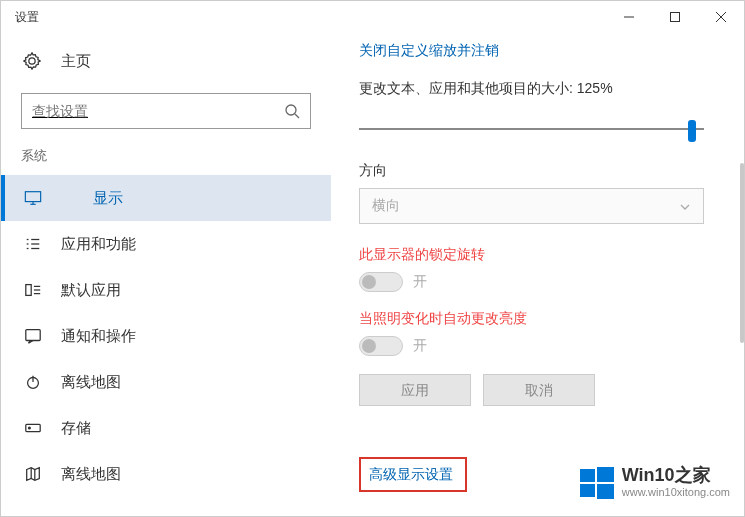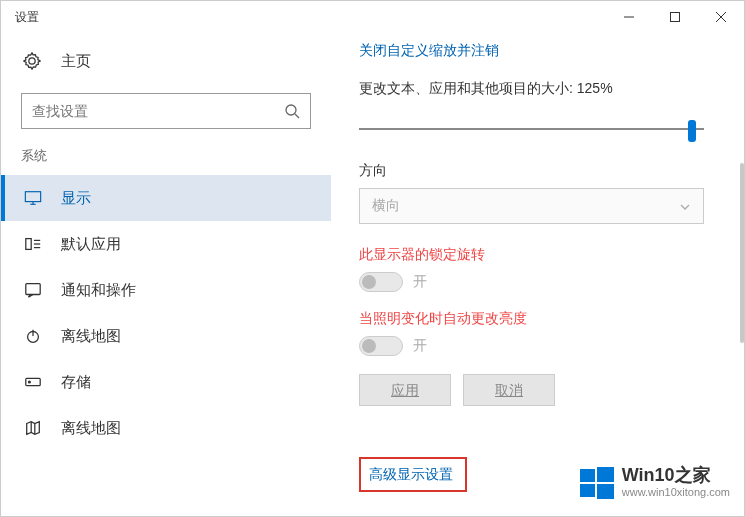--- a/index.html
+++ b/index.html
@@ -7,26 +7,26 @@
 .titlebar { height: 32px; display: flex; align-items: center; justify-content: space-between; padding-left: 14px; }
 .titlebar-title { font-size: 12px; color: #333; }
 .winbtns { display: flex; }
 .winbtn { width: 46px; height: 32px; display: flex; align-items: center; justify-content: center; color: #333; }
 .winbtn svg { width: 10px; height: 10px; }
 .main { display: flex; height: calc(100% - 32px); }
 .leftcol { width: 330px; padding: 8px 0 0 0; }
 .home-row { display: flex; align-items: center; padding: 10px 0 10px 22px; margin-bottom: 12px; }
 .home-row .ico { width: 20px; height: 20px; margin-right: 18px; display:flex; align-items:center; }
 .home-row .lbl { font-size: 15px; color: #333; }
-.search-wrap { margin: 0 20px 18px 20px; border: 1px solid #999; height: 36px; display: flex; align-items: center; padding: 4px 10px; }
+.search-wrap { margin: 0 20px 18px 20px; border: 1px solid #999; height: 36px; display: flex; align-items: center; padding: 4px 10px; text-decoration: underline; }
 .search-wrap input { flex: 1; border: none; outline: none; font-size: 14px; color: #666; background: transparent; }
 .search-wrap .sico { width: 16px; height: 16px; color: #666; }
 .section-title { font-size: 13px; color: #666; padding: 0 20px 10px 20px; }
 .nav-item { display: flex; align-items: center; height: 46px; padding-left: 22px; position: relative; }
-.nav-item.active { background: #dde6f0; }
+.nav-item.active { background: #dde6f0; gap: 32px; }
 .nav-item.active::before { content: ""; position: absolute; left: 0; top: 0; bottom: 0; width: 4px; background: #0078d7; }
 .nav-item .ico { width: 20px; height: 20px; margin-right: 18px; color: #333; display:flex; align-items:center; justify-content:center; }
 .nav-item.active .ico, .nav-item.active .lbl { color: #0063b1; }
 .nav-item .lbl { font-size: 15px; color: #333; }
 .rightcol { flex: 1; padding: 8px 40px 0 28px; position: relative; }
 .scroll-track { position:absolute; right:-2px; top:0; bottom:0; width:6px; }
 .scroll-thumb { position:absolute; left:0; width:4px; background:#c8c8c8; border-radius:2px; }
 .warn { color: #c0392b; font-size: 14px; margin-bottom: 2px; }
 .link-action { color: #0063b1; font-size: 14px; margin-bottom: 20px; display: inline-block; }
 .scale-label { font-size: 14px; color: #333; margin-bottom: 20px; }
@@ -35,21 +35,21 @@
 .slider-thumb { position: absolute; right: 8px; top: 2px; width: 8px; height: 22px; background: #0078d7; border-radius: 3px; }
 .field-label { font-size: 14px; color: #333; margin-bottom: 8px; }
 .field-label.disabled { color: #ef4444; }
 .dropdown { border: 1px solid #ccc; height: 36px; display: flex; align-items: center; justify-content: space-between; padding: 0 12px; color: #aaa; font-size: 14px; margin-bottom: 22px; background: #fafafa; }
 .dropdown .chev { width: 12px; height: 12px; }
 .toggle { display: flex; align-items: center; margin-bottom: 18px; }
 .toggle-pill { width: 44px; height: 20px; border: 1px solid #ccc; border-radius: 10px; background: #e8e8e8; position: relative; margin-right: 10px; }
 .toggle-knob { position: absolute; left: 2px; top: 2px; width: 14px; height: 14px; background: #bbb; border-radius: 50%; }
 .toggle-text { font-size: 14px; color: #aaa; }
 .btnrow { display: flex; gap: 12px; margin-bottom: 26px; margin-top: 6px; }
-.btn { width: 92px; height: 32px; border: 1px solid #ccc; background: #e5e5e5; text-align: center; line-height: 30px; font-size: 14px; color: #888; text-decoration: underline; }
+.btn { width: 112px; height: 32px; border: 1px solid #ccc; background: #e5e5e5; text-align: center; line-height: 30px; font-size: 14px; color: #888; }
 .adv-box { border: 2px solid #d9362b; padding: 6px 12px 6px 8px; display: inline-block; margin-top: 25px; }
 .adv-link { color: #0063b1; font-size: 14px; }
 .watermark { position: absolute; right: 14px; bottom: 12px; display: flex; align-items: flex-start; gap: 8px; }
 .watermark .logo svg { width: 34px; height: 34px; }
 .watermark .txt { display:flex; flex-direction:column; align-items:flex-start; line-height:1.1; }
 .watermark .brand { font-size: 18px; font-weight: 600; color: #333; }
 .watermark .url { font-size: 11px; color: #888; }
 </style>
 </head>
 <body>
@@ -104,20 +104,33 @@
           <svg viewBox="0 0 20 20" width="18" height="18">
             <rect x="1.5" y="3" width="17" height="11" fill="none" stroke="currentColor" stroke-width="1.3"></rect>
             <line x1="7" y1="17" x2="13" y2="17" stroke="currentColor" stroke-width="1.3"></line>
             <line x1="10" y1="14" x2="10" y2="17" stroke="currentColor" stroke-width="1.3"></line>
           </svg>
         </span>
       <span class="lbl">显示</span>
     </div>
     <div class="nav-item">
       <span class="ico">
+          <svg viewBox="0 0 20 20" width="18" height="18" stroke="currentColor" stroke-width="1.4">
+            <line x1="3" y1="5" x2="5" y2="5"></line>
+            <line x1="8" y1="5" x2="17" y2="5"></line>
+            <line x1="3" y1="10" x2="5" y2="10"></line>
+            <line x1="8" y1="10" x2="17" y2="10"></line>
+            <line x1="3" y1="15" x2="5" y2="15"></line>
+            <line x1="8" y1="15" x2="17" y2="15"></line>
+          </svg>
+        </span>
+      <span class="lbl">应用和功能</span>
+    </div>
+    <div class="nav-item">
+      <span class="ico">
           <svg viewBox="0 0 20 20" width="18" height="18" stroke="currentColor" stroke-width="1.4" fill="none">
             <rect x="2" y="4" width="6" height="12"></rect>
             <line x1="11" y1="6" x2="18" y2="6"></line>
             <line x1="11" y1="10" x2="18" y2="10"></line>
             <line x1="11" y1="14" x2="18" y2="14"></line>
           </svg>
         </span>
       <span class="lbl">默认应用</span>
     </div>
     <div class="nav-item">

